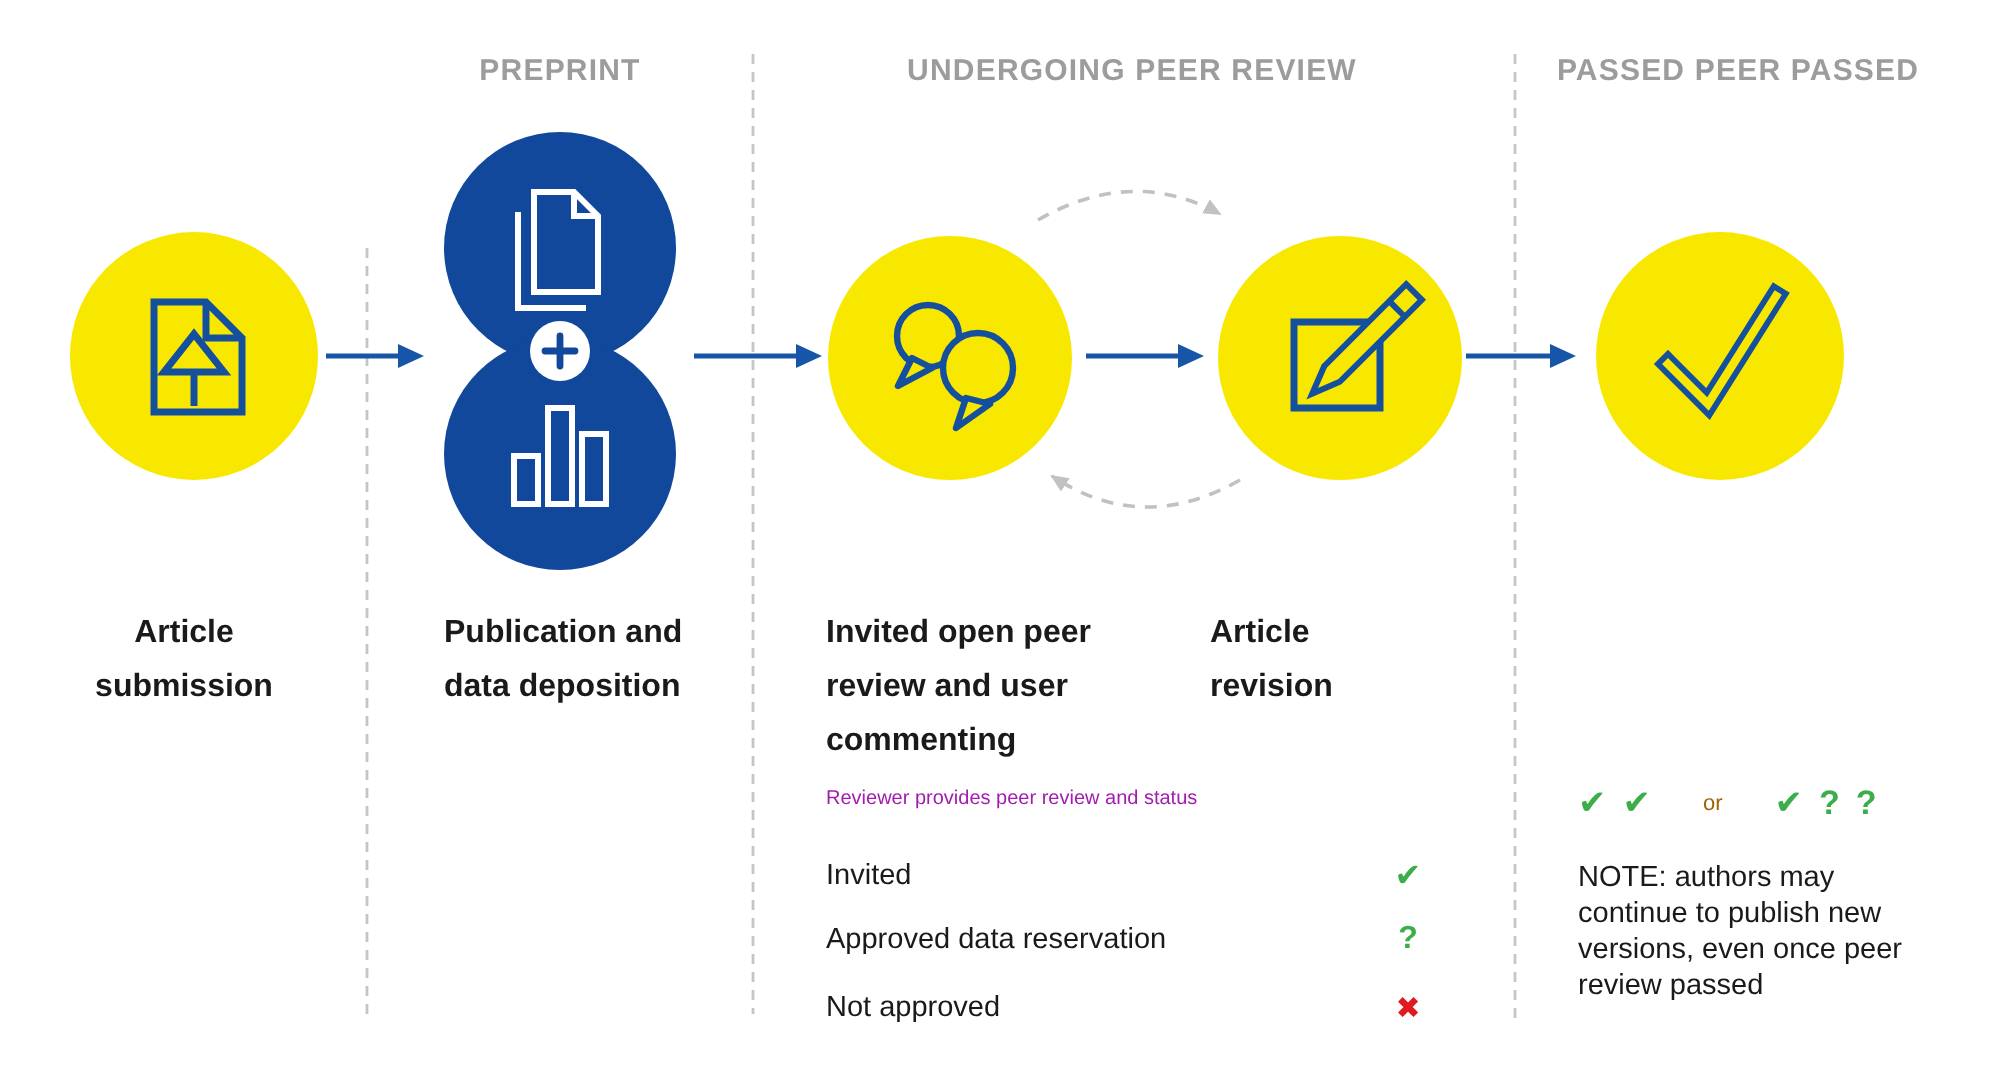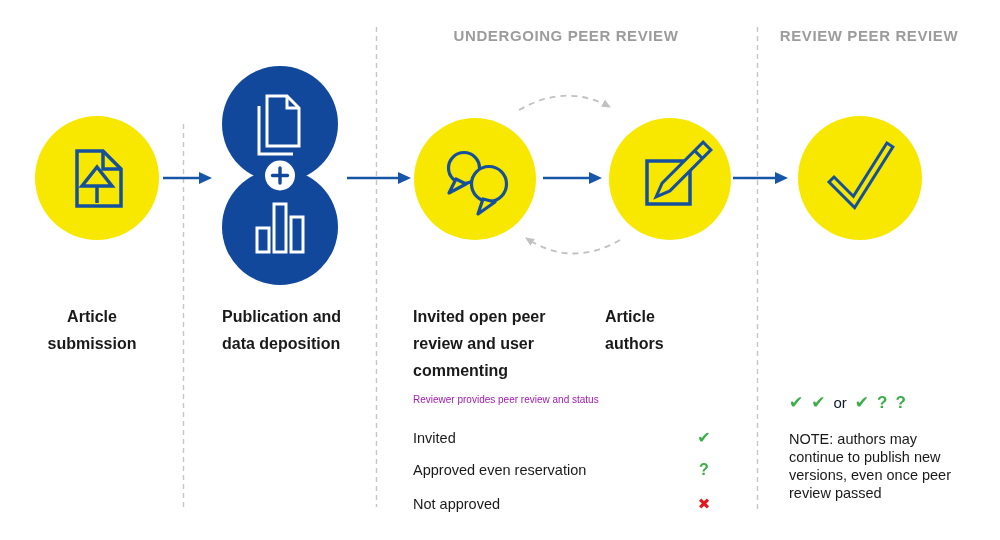--- a/index.html
+++ b/index.html
@@ -20,21 +20,21 @@
     display:flex;justify-content:space-between;align-items:center;
   }
   .status-label{font-size:14.5px;color:#1a1a1a;}
   .mark{text-align:center;min-width:18px;}
   .mark-check{color:#3bae49;font-size:16px;font-weight:700;}
   .mark-question{color:#3bae49;font-size:16px;font-weight:800;}
   .mark-cross{color:#e01a1f;font-size:15px;font-weight:700;}
   .passed-marks{display:flex;align-items:center;gap:8px;}
   .passed-marks .mark-check{font-size:17px;}
   .passed-marks .mark-question{font-size:17px;}
-  .passed-or{font-size:15px;color:#0f172a;margin:0 0;}
+  .passed-or{font-size:11px;color:#a16207;margin:0 18px;}
   .note-text{font-size:14.5px;color:#1a1a1a;line-height:18px;}
 </style>
 </head>
 <body>
 
 <div id="canvas">
 
   <svg class="abs" style="left:0;top:0;" width="1000" height="540" viewBox="0 0 1000 540">
     <defs>
       <marker id="arrowGray" markerWidth="12" markerHeight="10" refX="8" refY="4" orient="auto" markerUnits="userSpaceOnUse">
@@ -127,37 +127,38 @@
 
     <g>
       <circle cx="860" cy="178" r="62" fill="#f8e800"></circle>
       <g fill="none" stroke-linecap="square" stroke-linejoin="miter">
         <path d="M834,182 L854,202 L888,148" stroke="#15509f" stroke-width="10"></path>
         <path d="M834,182 L854,202 L888,148" stroke="#f8e800" stroke-width="4.2"></path>
       </g>
     </g>
   </svg>
 
+  <div class="abs phase-heading" style="left:200px;top:27px;width:160px;">PREPRINT</div>
   <div class="abs phase-heading" style="left:446px;top:27px;width:240px;">UNDERGOING PEER REVIEW</div>
-  <div class="abs phase-heading" style="left:758px;top:27px;width:222px;">REVIEW PEER REVIEW</div>
+  <div class="abs phase-heading" style="left:758px;top:27px;width:222px;">PASSED PEER PASSED</div>
 
   <div class="abs step-label" style="left:32px;top:303px;width:120px;text-align:center;">Article submission</div>
   <div class="abs step-label" style="left:222px;top:303px;width:132px;">Publication and data deposition</div>
   <div class="abs step-label" style="left:413px;top:303px;width:150px;">Invited open peer review and user commenting</div>
-  <div class="abs step-label" style="left:605px;top:303px;width:80px;">Article authors</div>
+  <div class="abs step-label" style="left:605px;top:303px;width:80px;">Article revision</div>
 
   <div class="abs body-text" style="left:413px;top:394px;width:330px;white-space:nowrap;">Reviewer provides peer review and status</div>
 
   <div class="abs status-row" style="left:413px;top:428px;width:300px;">
     <span class="status-label">Invited</span>
     <span class="mark mark-check">✔</span>
   </div>
 
   <div class="abs status-row" style="left:413px;top:461px;width:300px;">
-    <span class="status-label">Approved even reservation</span>
+    <span class="status-label">Approved data reservation</span>
     <span class="mark mark-question">?</span>
   </div>
 
   <div class="abs status-row" style="left:413px;top:495px;width:300px;">
     <span class="status-label">Not approved</span>
     <span class="mark mark-cross">✖</span>
   </div>
 
   <div class="abs passed-marks" style="left:789px;top:392px;">
     <span class="mark-check">✔</span>

